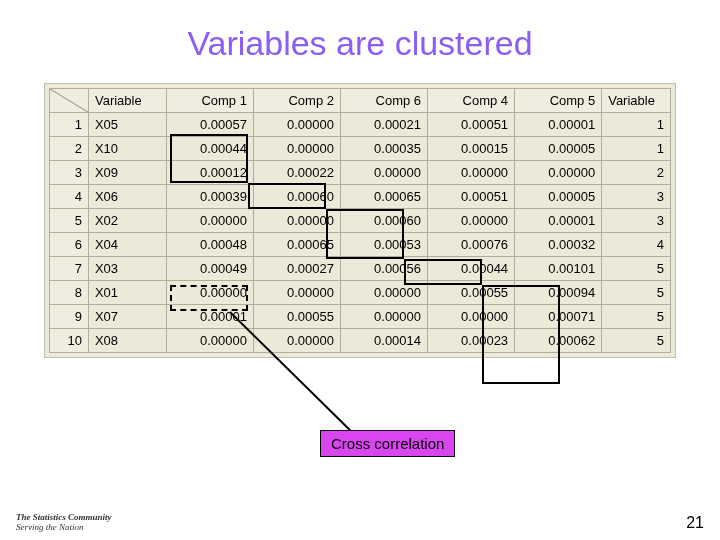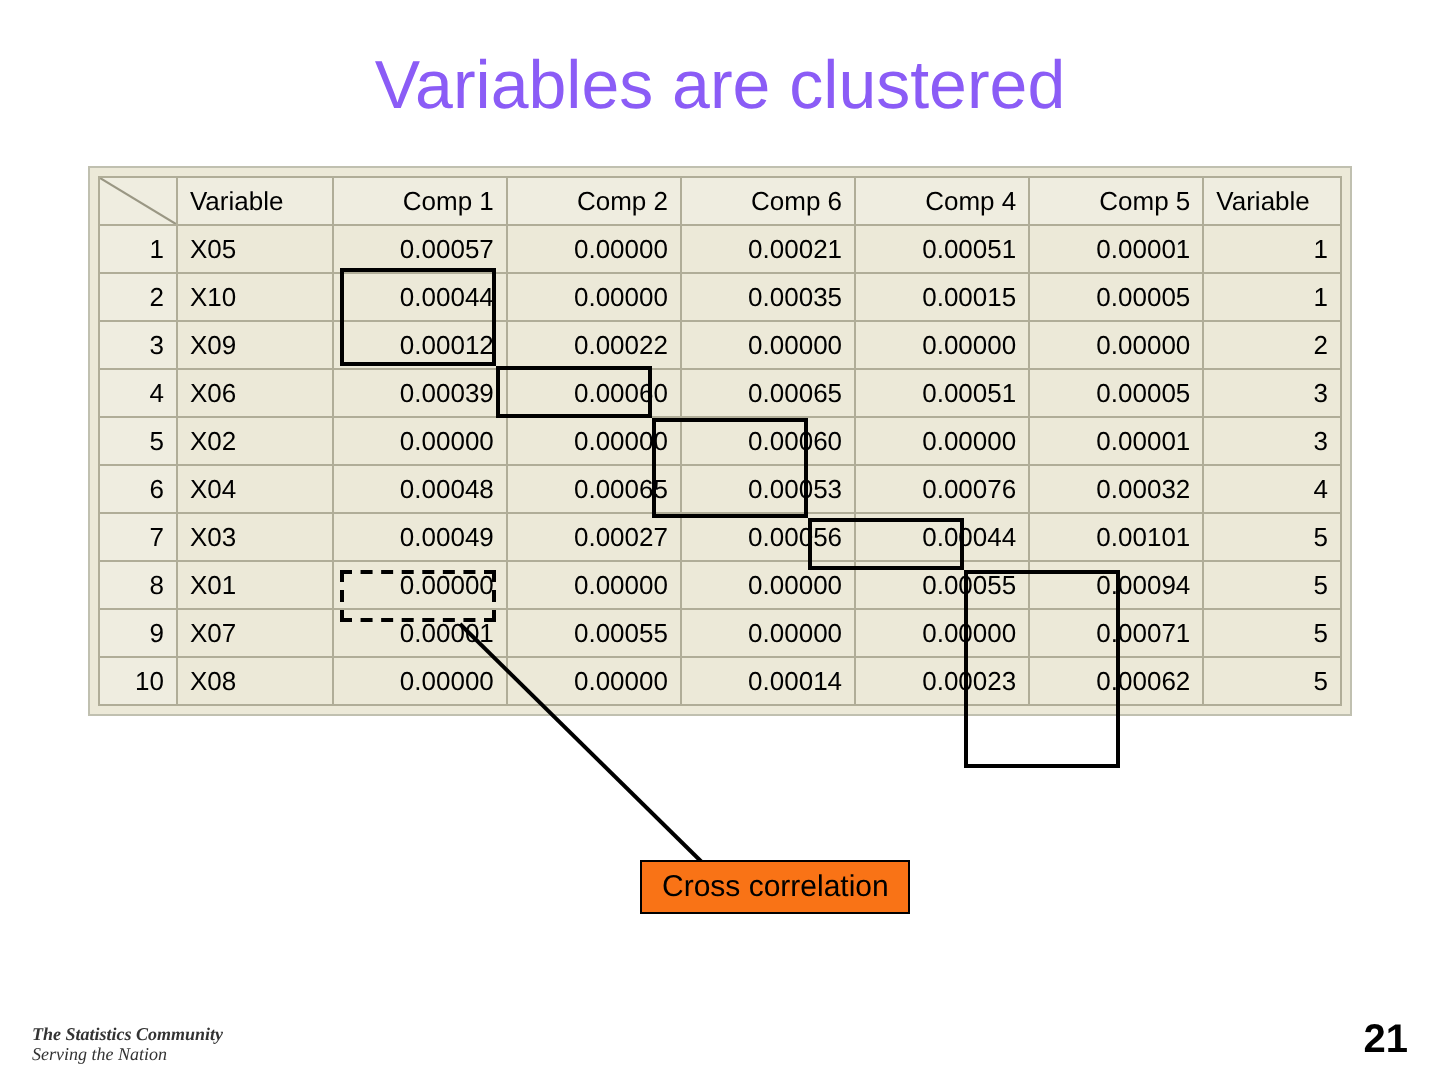--- a/index.html
+++ b/index.html
@@ -72,21 +72,21 @@
   .hl {
     position: absolute;
     border: 2.5px solid #000;
     background: transparent;
   }
   .hl.dashed { border-style: dashed; }
 
   .callout-box {
     position: absolute;
     border: 1.5px solid #000;
-    background: #f97316;
+    background: #d946ef;
     font-size: 15px;
     padding: 4px 10px;
     white-space: nowrap;
   }
 
   .footer {
     position: absolute;
     bottom: 8px;
     left: 16px;
     right: 16px;
@@ -104,23 +104,22 @@
   }
   .tagline {
     font-family: "Times New Roman", serif;
     font-size: 9px;
     font-style: italic;
     line-height: 1.05;
     color: #333;
   }
   .tagline .l1 { font-weight: bold; font-style: italic;}
   .pagenum {
-    font-size: 20px;
+    font-size: 16px;
     color: #000;
-    font-weight: bold;
   }
 </style>
 </head>
 <body>
 
 <div class="title">Variables are clustered</div>
 
 <div class="table-wrap">
   <table>
     <thead>

